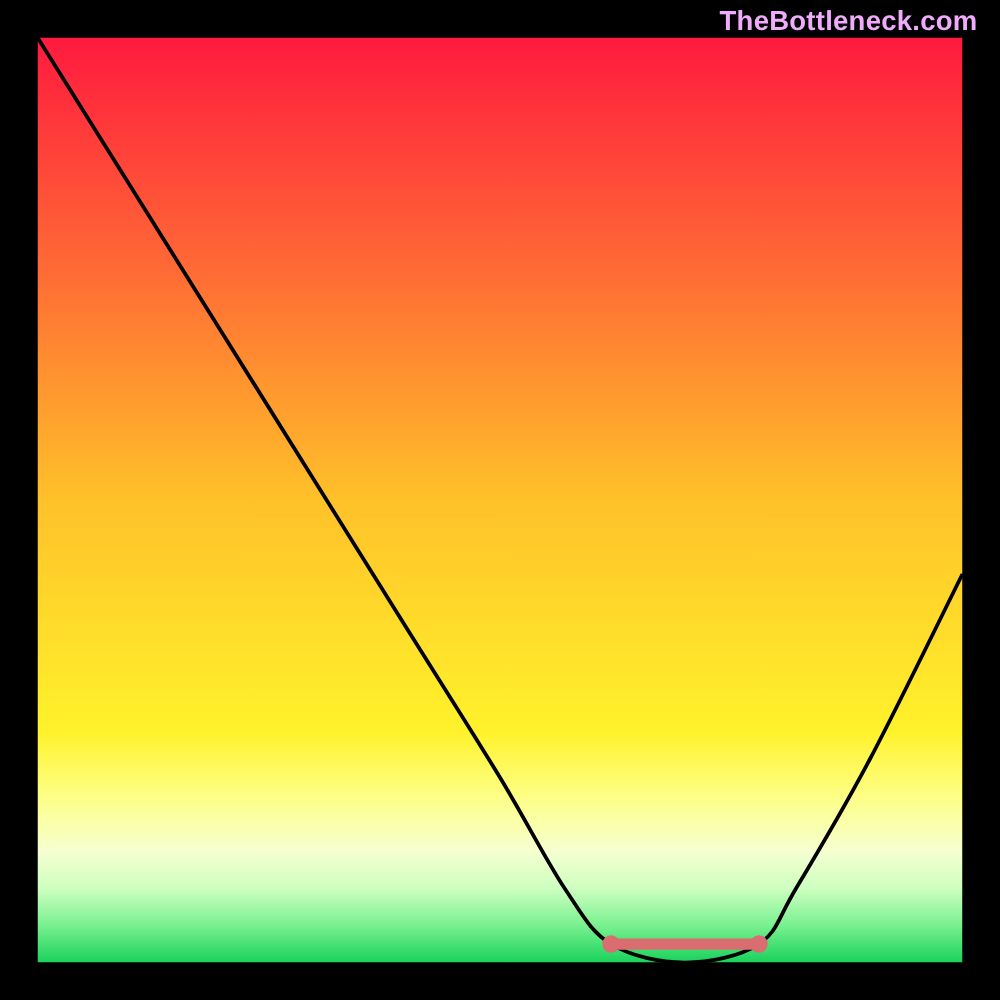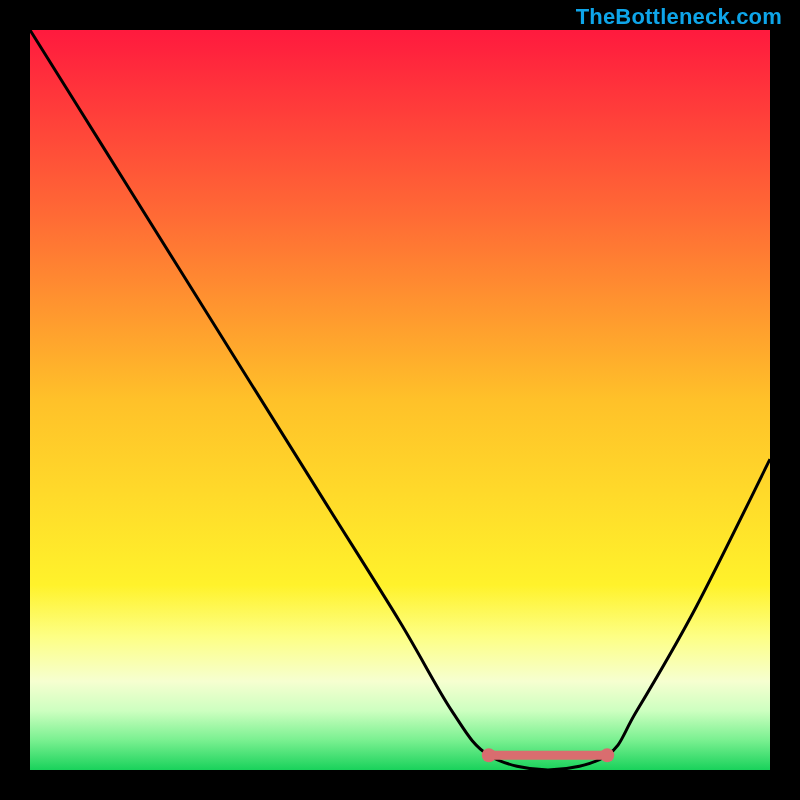--- a/index.html
+++ b/index.html
@@ -38,21 +38,21 @@
     height: 100%;
     overflow: visible;
   }
   .watermark {
     position: absolute;
     top: 4px;
     right: 18px;
     font-family: Arial, Helvetica, sans-serif;
     font-size: 22px;
     font-weight: 600;
-    color: #0ea5e9;
+    color: #f0abfc;
     letter-spacing: 0.2px;
   }
 </style>
 </head>
 <body>
 
 <div class="frame">
 
   <div class="watermark">TheBottleneck.com</div>
 

